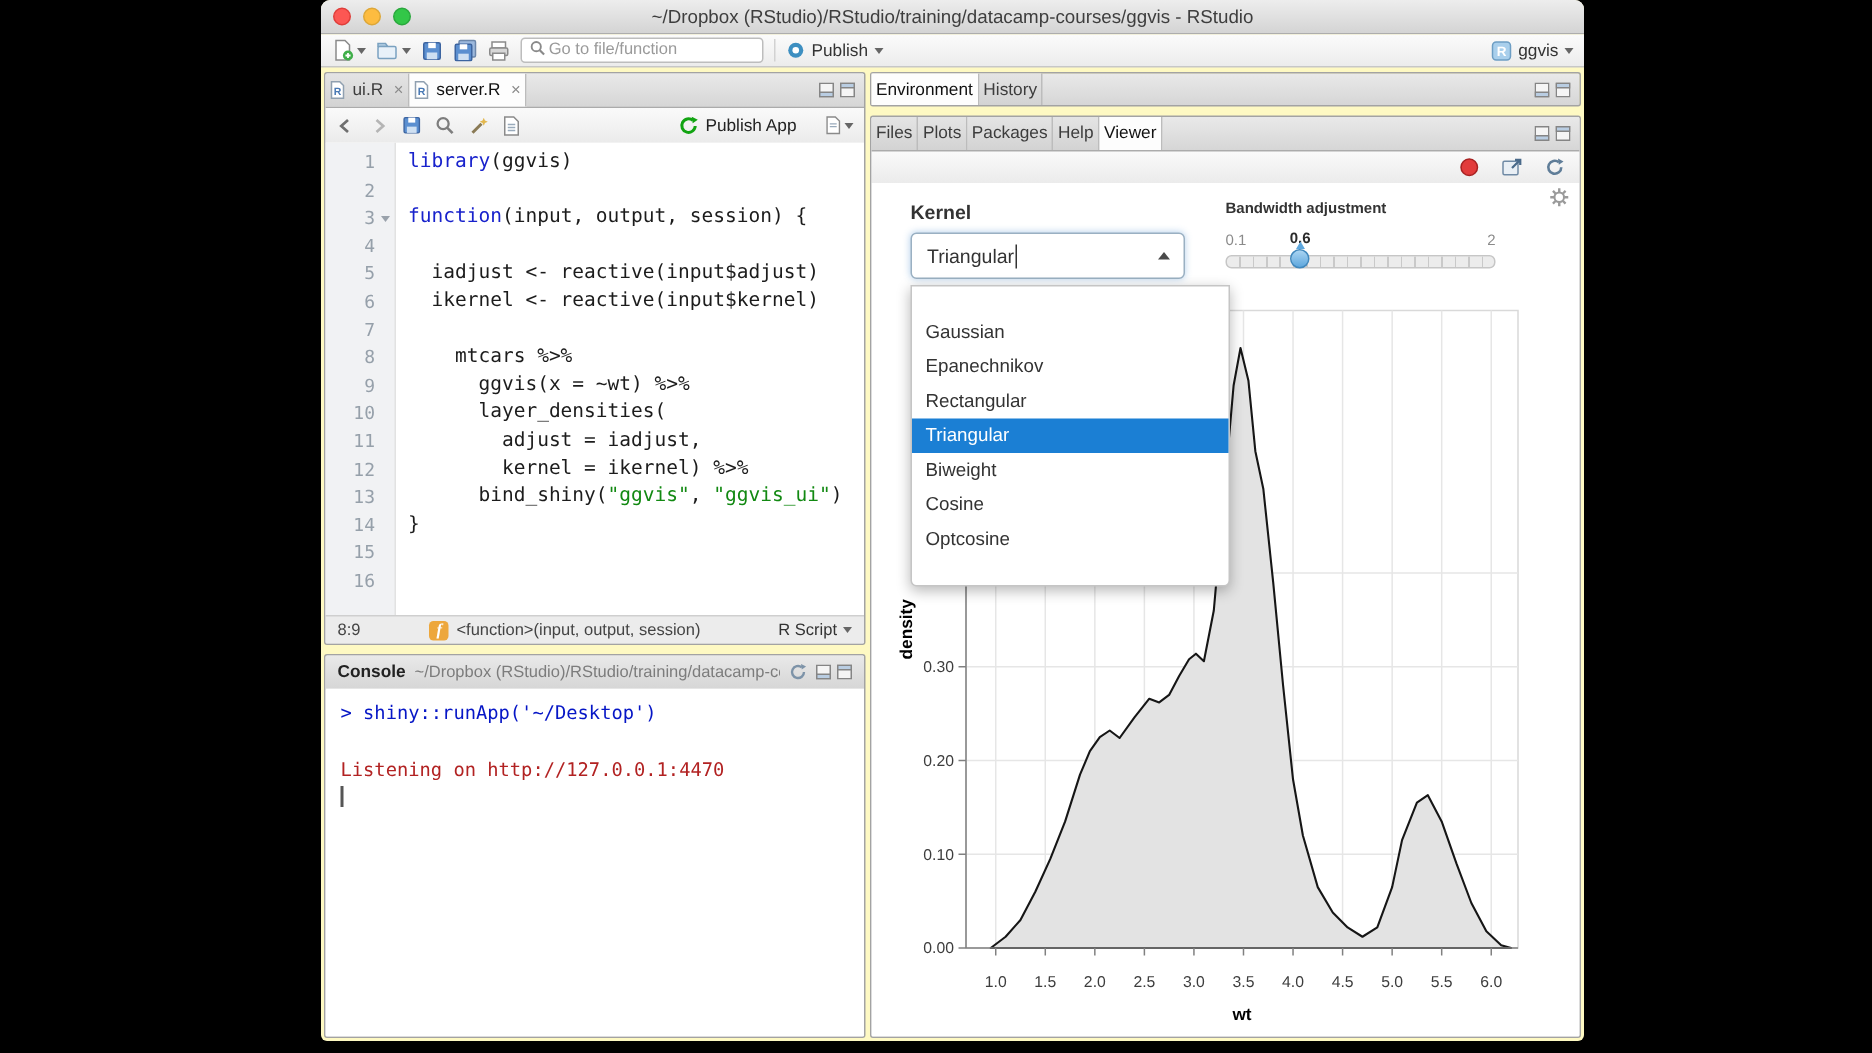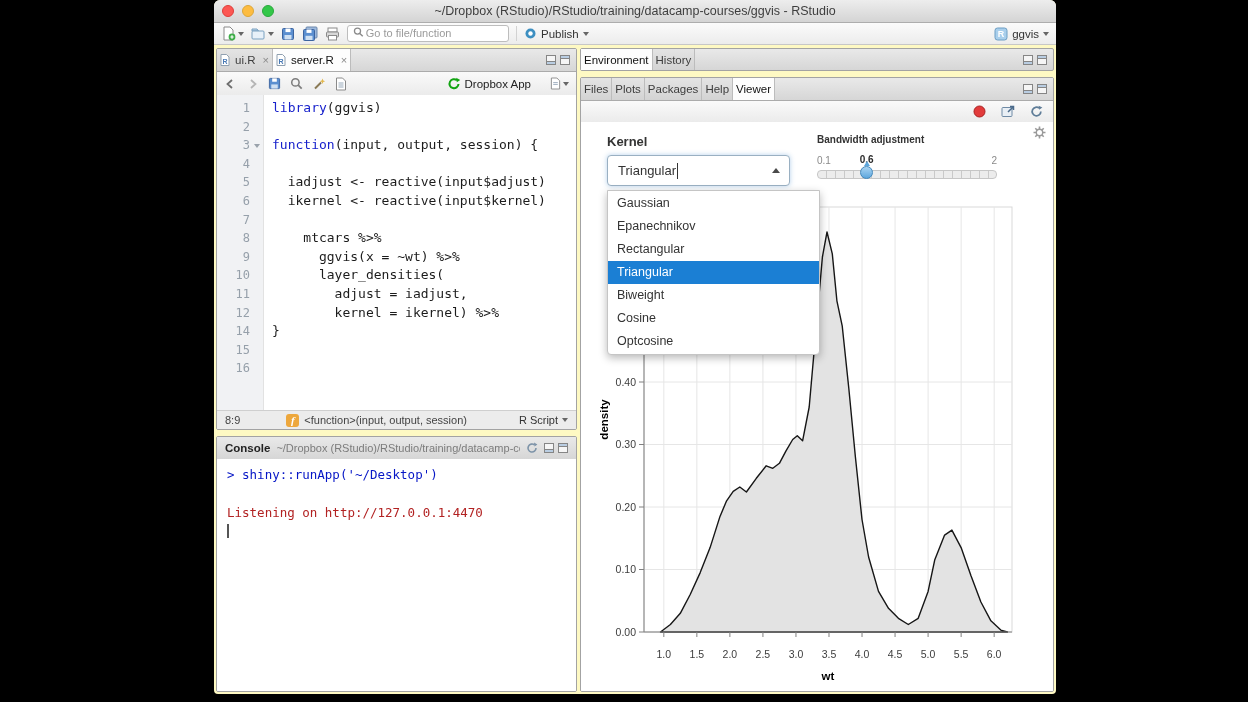--- a/index.html
+++ b/index.html
@@ -93,21 +93,21 @@
   .gear-wrap{position:absolute;right:7px;top:3px;}
   .kernel-label{position:absolute;left:26px;top:12px;font-size:13px;font-weight:bold;color:#333;}
   .kernel-select{position:absolute;left:26px;top:33px;width:183px;height:31px;background:#fff;
                  border:1px solid #9ab0c2;border-radius:4px;box-shadow:0 0 5px rgba(90,150,210,.45);
                  display:flex;align-items:center;padding:0 10px;font-size:13px;color:#333;box-sizing:border-box;}
   .text-caret{width:1px;height:16px;background:#333;margin-left:1px;}
   .select-arrow{position:absolute;right:9px;top:12px;width:0;height:0;
                 border-left:4px solid transparent;border-right:4px solid transparent;
                 border-bottom:5px solid #4a4a4a;}
   .dropdown{position:absolute;left:26px;top:68px;width:213px;background:#fff;border:1px solid #c5c5c5;
-            border-radius:0 0 4px 4px;box-shadow:0 3px 9px rgba(0,0,0,.28);z-index:5;padding:1px 0;
+            border-radius:0 0 4px 4px;box-shadow:0 3px 9px rgba(0,0,0,.28);z-index:5;padding:19px 0;
             box-sizing:border-box;}
   .dd-item{height:23px;line-height:23px;padding:0 9px;font-size:12.5px;color:#333;}
   .dd-item.selected{background:#1b7fd4;color:#fff;}
   .bw-label{position:absolute;left:236px;top:12px;font-size:10px;font-weight:bold;color:#333;}
   .slider{position:absolute;left:236px;top:30px;width:180px;height:34px;}
   .s-min{position:absolute;left:0;top:3px;font-size:10px;color:#8a8a8a;}
   .s-max{position:absolute;right:0;top:3px;font-size:10px;color:#8a8a8a;}
   .s-val{position:absolute;top:2px;font-size:10px;color:#2b2b2b;font-weight:bold;transform:translateX(-50%);}
   .slider-track{position:absolute;left:0;right:0;top:18px;height:7px;border:1px solid #c6c6c6;
                 border-radius:4px;background:repeating-linear-gradient(90deg,#ececec 0 8px,#c9c9c9 8px 9px);}
@@ -245,21 +245,21 @@
         <path d="M1.5 1 h6 l3 3 v9 h-9 z" fill="#fff" stroke="#8a8a8a"></path>
         <line x1="3.5" y1="6" x2="8.5" y2="6" stroke="#99aabb"></line>
         <line x1="3.5" y1="8" x2="8.5" y2="8" stroke="#99aabb"></line>
         <line x1="3.5" y1="10" x2="8.5" y2="10" stroke="#99aabb"></line>
       </svg>
       <div class="reload-btn">
         <svg width="14" height="14" viewBox="0 0 14 14">
           <path d="M11.5 7 a4.5 4.5 0 1 1 -1.6-3.7" fill="none" stroke="#12a412" stroke-width="2"></path>
           <path d="M9.2 0.8 L13.2 2.9 L9.8 5.2 Z" fill="#12a412"></path>
         </svg>
-        <span>Dropbox App</span>
+        <span>Publish App</span>
       </div>
       <div class="src-menu">
         <svg width="11" height="13" viewBox="0 0 12 14">
           <path d="M1.5 1 h6 l3 3 v9 h-9 z" fill="#fff" stroke="#8a8a8a"></path>
           <line x1="3.5" y1="6" x2="8.5" y2="6" stroke="#99aabb"></line>
           <line x1="3.5" y1="8" x2="8.5" y2="8" stroke="#99aabb"></line>
         </svg>
         <span class="caret"></span>
       </div>
     </div>
@@ -271,20 +271,21 @@
           <div class="code-line"><span class="gutter-num">3</span><span class="fold-arrow"></span><span class="code-body"><span class="tok-kw">function</span><span class="tok-pl">(input, output, session) {</span></span></div>
           <div class="code-line"><span class="gutter-num">4</span><span class="code-body"></span></div>
           <div class="code-line"><span class="gutter-num">5</span><span class="code-body"><span class="tok-pl">  iadjust &lt;- reactive(input$adjust)</span></span></div>
           <div class="code-line"><span class="gutter-num">6</span><span class="code-body"><span class="tok-pl">  ikernel &lt;- reactive(input$kernel)</span></span></div>
           <div class="code-line"><span class="gutter-num">7</span><span class="code-body"></span></div>
           <div class="code-line"><span class="gutter-num">8</span><span class="code-body"><span class="tok-pl">    mtcars %&gt;%</span></span></div>
           <div class="code-line"><span class="gutter-num">9</span><span class="code-body"><span class="tok-pl">      ggvis(x = ~wt) %&gt;%</span></span></div>
           <div class="code-line"><span class="gutter-num">10</span><span class="code-body"><span class="tok-pl">      layer_densities(</span></span></div>
           <div class="code-line"><span class="gutter-num">11</span><span class="code-body"><span class="tok-pl">        adjust = iadjust,</span></span></div>
           <div class="code-line"><span class="gutter-num">12</span><span class="code-body"><span class="tok-pl">        kernel = ikernel) %&gt;%</span></span></div>
+          <div class="code-line"><span class="gutter-num">13</span><span class="code-body"><span class="tok-pl">      bind_shiny(</span><span class="tok-str">"ggvis"</span><span class="tok-pl">, </span><span class="tok-str">"ggvis_ui"</span><span class="tok-pl">)</span></span></div>
           <div class="code-line"><span class="gutter-num">14</span><span class="code-body"><span class="tok-pl">}</span></span></div>
           <div class="code-line"><span class="gutter-num">15</span><span class="code-body"></span></div>
           <div class="code-line"><span class="gutter-num">16</span><span class="code-body"></span></div>
         </div>
     </div>
     <div class="status-bar">
       <span>8:9</span>
       <div class="scope-wrap">
         <span class="fn-icon">f</span>
         <span>&lt;function&gt;(input, output, session)</span>

